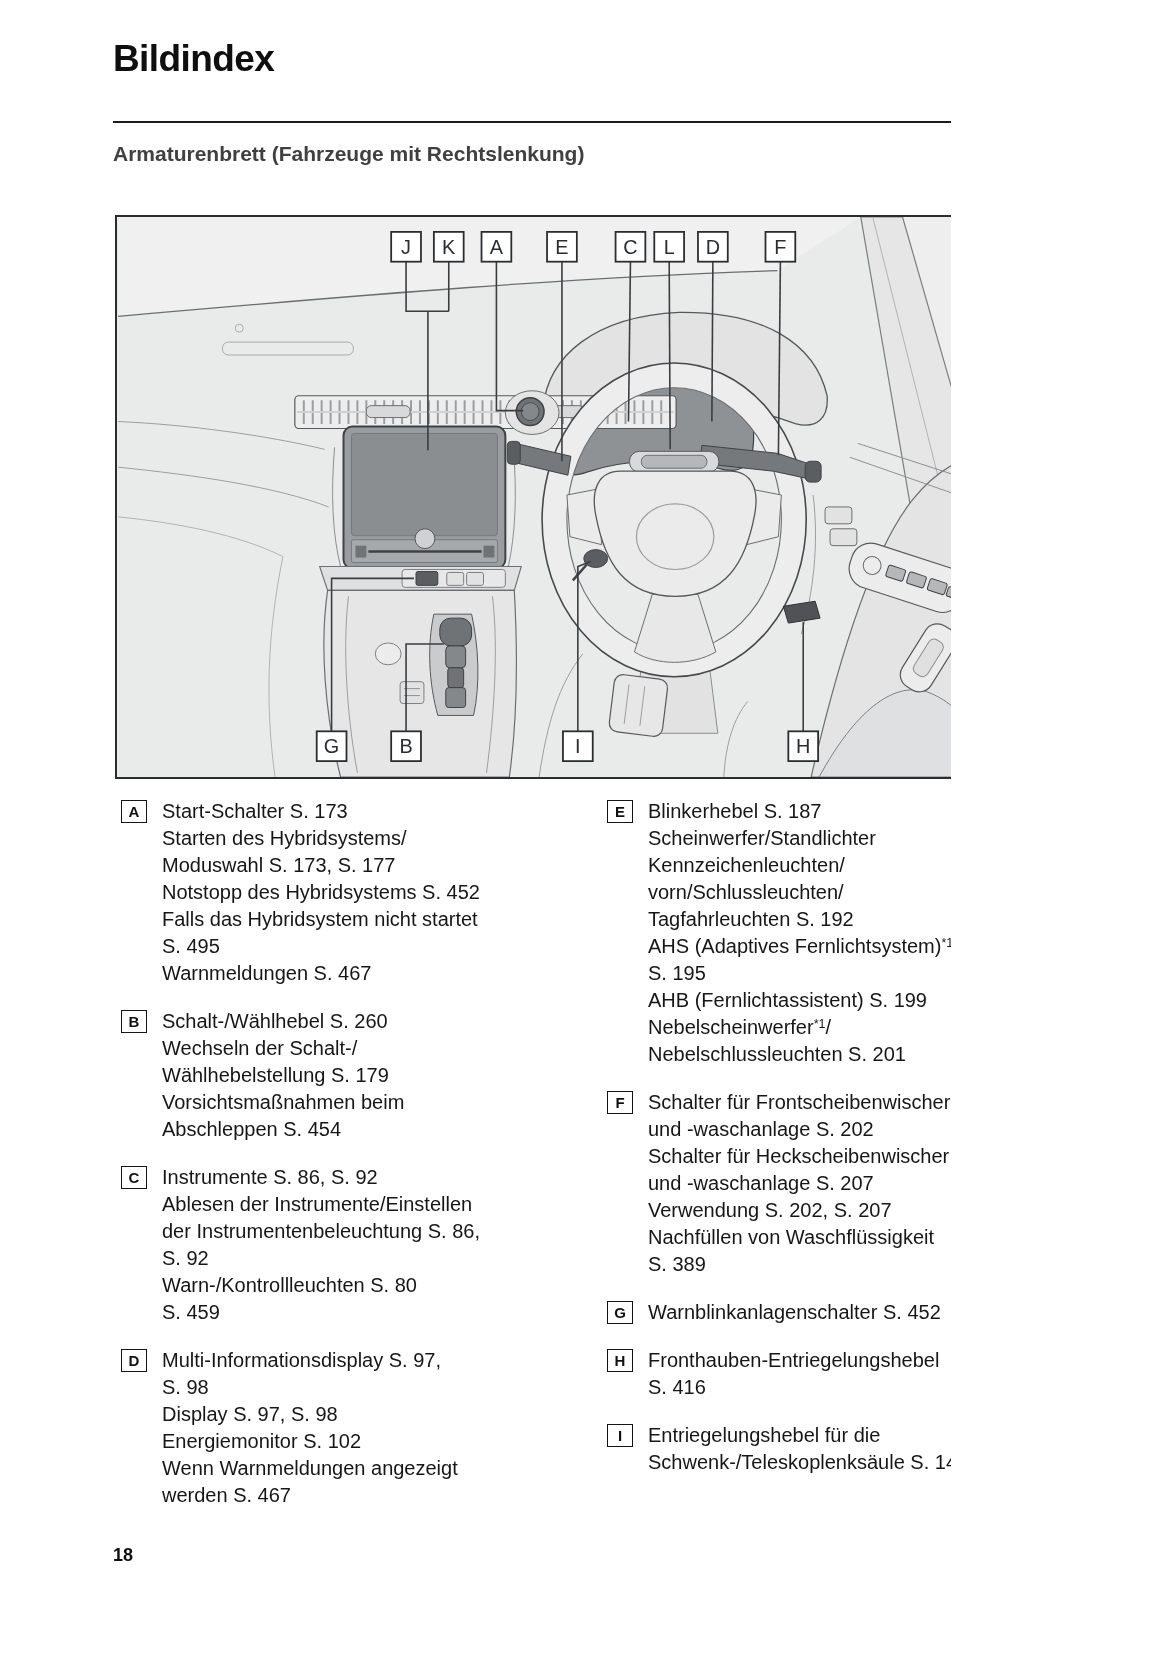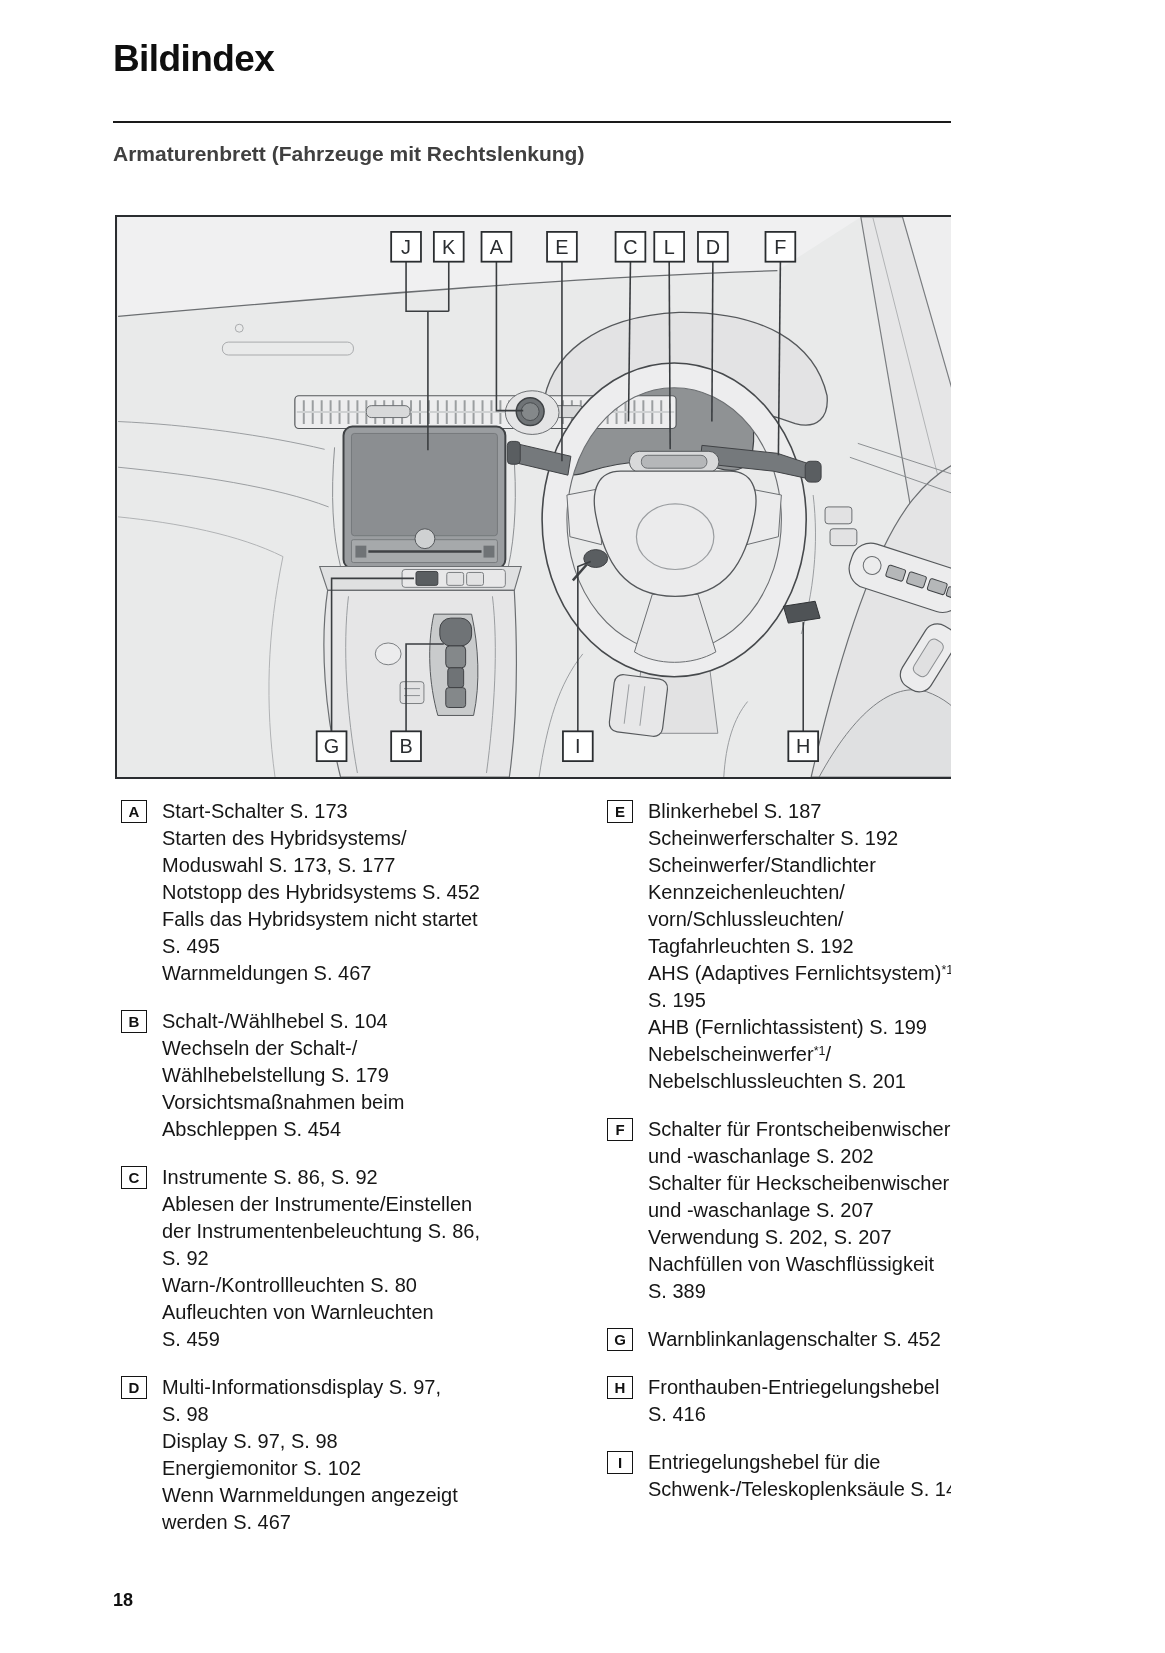--- a/index.html
+++ b/index.html
@@ -17,21 +17,21 @@
   .col{position:absolute;top:798px;}
   .col-left{left:113px;width:465px;}
   .col-right{left:599px;width:475px;}
   .section{position:relative;padding-left:49px;margin-bottom:21px;}
   .lbox{position:absolute;left:8px;top:2px;width:26px;height:23px;box-sizing:border-box;
         border:1.7px solid #141414;display:flex;align-items:center;justify-content:center;
         font-size:15px;font-weight:700;color:#111;background:#fff;}
   .sec-line{font-size:20px;line-height:27px;white-space:nowrap;color:#161616;}
   .section > div.sec-line:nth-of-type(1){}
   .sec-line sup{font-size:12.5px;vertical-align:6px;line-height:0;}
-  .pagenum{position:absolute;left:113px;top:1545px;font-size:18px;font-weight:700;color:#0f0f0f;margin-top:45px;}
+  .pagenum{position:absolute;left:113px;top:1545px;font-size:18px;font-weight:700;color:#0f0f0f;}
 </style>
 </head>
 <body>
 
 <div class="page">
 
   <div class="title">Bildindex</div>
   <div class="rule"></div>
   <div class="subtitle">Armaturenbrett (Fahrzeuge mit Rechtslenkung)</div>
 
@@ -244,51 +244,49 @@
         <div class="sec-line">Start-Schalter S. 173</div>
         <div class="sec-line">Starten des Hybridsystems/</div>
         <div class="sec-line">Moduswahl S. 173, S. 177</div>
         <div class="sec-line">Notstopp des Hybridsystems S. 452</div>
         <div class="sec-line">Falls das Hybridsystem nicht startet</div>
         <div class="sec-line">S. 495</div>
         <div class="sec-line">Warnmeldungen S. 467</div>
       </div>
       <div class="section">
         <span class="lbox">B</span>
-        <div class="sec-line">Schalt-/Wählhebel S. 104</div>
+        <div class="sec-line">Schalt-/Wählhebel S. 260</div>
         <div class="sec-line">Wechseln der Schalt-/</div>
         <div class="sec-line">Wählhebelstellung S. 179</div>
         <div class="sec-line">Vorsichtsmaßnahmen beim</div>
         <div class="sec-line">Abschleppen S. 454</div>
       </div>
       <div class="section">
         <span class="lbox">C</span>
         <div class="sec-line">Instrumente S. 86, S. 92</div>
         <div class="sec-line">Ablesen der Instrumente/Einstellen</div>
         <div class="sec-line">der Instrumentenbeleuchtung S. 86,</div>
         <div class="sec-line">S. 92</div>
         <div class="sec-line">Warn-/Kontrollleuchten S. 80</div>
-        <div class="sec-line">Aufleuchten von Warnleuchten</div>
         <div class="sec-line">S. 459</div>
       </div>
       <div class="section">
         <span class="lbox">D</span>
         <div class="sec-line">Multi-Informationsdisplay S. 97,</div>
         <div class="sec-line">S. 98</div>
         <div class="sec-line">Display S. 97, S. 98</div>
         <div class="sec-line">Energiemonitor S. 102</div>
         <div class="sec-line">Wenn Warnmeldungen angezeigt</div>
         <div class="sec-line">werden S. 467</div>
       </div>
     </div>
   <div class="col col-right">
       <div class="section">
         <span class="lbox">E</span>
         <div class="sec-line">Blinkerhebel S. 187</div>
-        <div class="sec-line">Scheinwerferschalter S. 192</div>
         <div class="sec-line">Scheinwerfer/Standlichter</div>
         <div class="sec-line">Kennzeichenleuchten/</div>
         <div class="sec-line">vorn/Schlussleuchten/</div>
         <div class="sec-line">Tagfahrleuchten S. 192</div>
         <div class="sec-line">AHS (Adaptives Fernlichtsystem)<sup>*1</sup></div>
         <div class="sec-line">S. 195</div>
         <div class="sec-line">AHB (Fernlichtassistent) S. 199</div>
         <div class="sec-line">Nebelscheinwerfer<sup>*1</sup>/</div>
         <div class="sec-line">Nebelschlussleuchten S. 201</div>
       </div>

